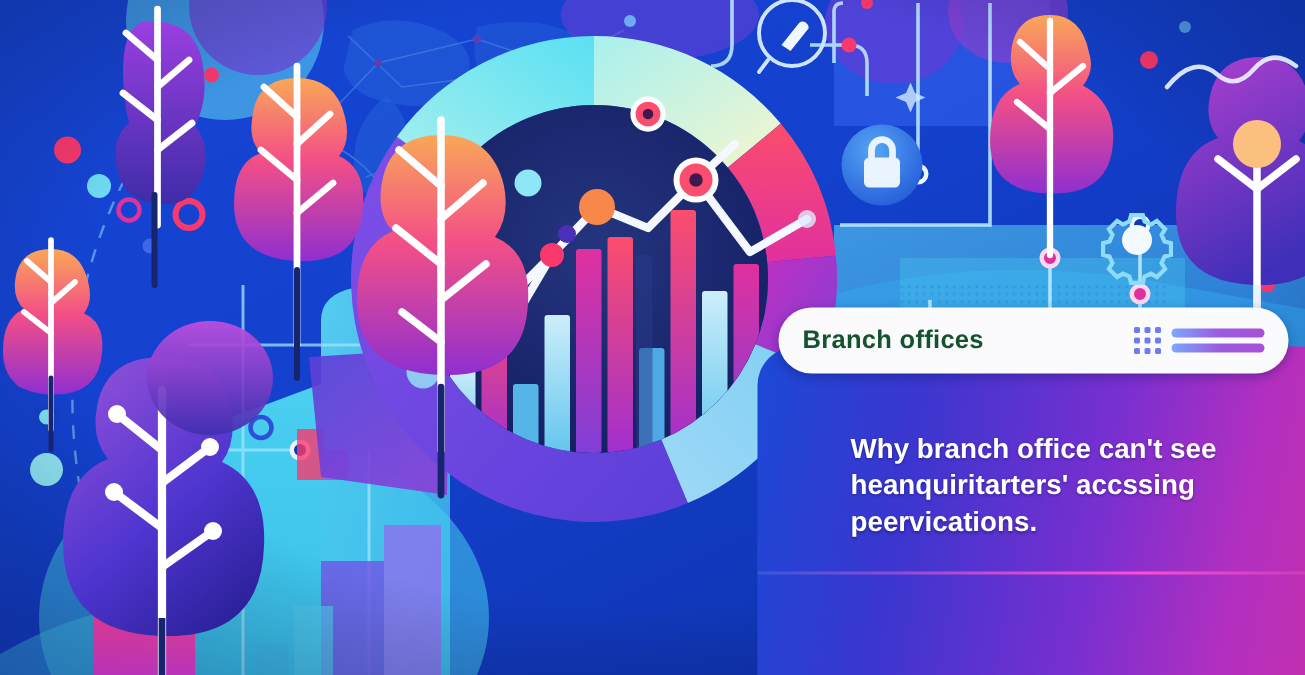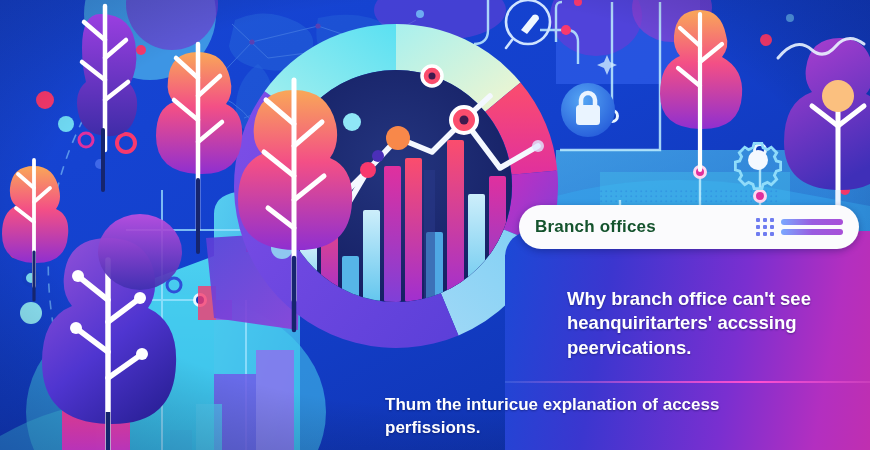--- a/index.html
+++ b/index.html
@@ -469,21 +469,20 @@
       <circle cx="528" cy="22" r="22" fill="none" stroke="#cfe4ff" stroke-width="2.6"></circle>
       <path d="M521 30 l12 -15 a4 4 0 0 1 6 4 l-12 15 z" fill="#f0f7ff"></path>
       <path d="M512 40 L506 48" stroke="#cfe4ff" stroke-width="2.6" stroke-linecap="round"></path>
     </g>
   </svg>
 
   <div id="card-wrap">
     <div id="card-body">
       <div id="card-head-text">Why branch office can't see heanquiritarters' accssing peervications.</div>
       <div id="card-divider"></div>
-      <div id="card-sub-text">Thum the inturicue explanation of access perfissions.</div>
     </div>
 
     <div id="card-title-pill">
       <span id="card-title-text">Branch offices</span>
 
       <span id="title-dots">
         <span class="dcol">
             <i></i>
             <i></i>
             <i></i>

